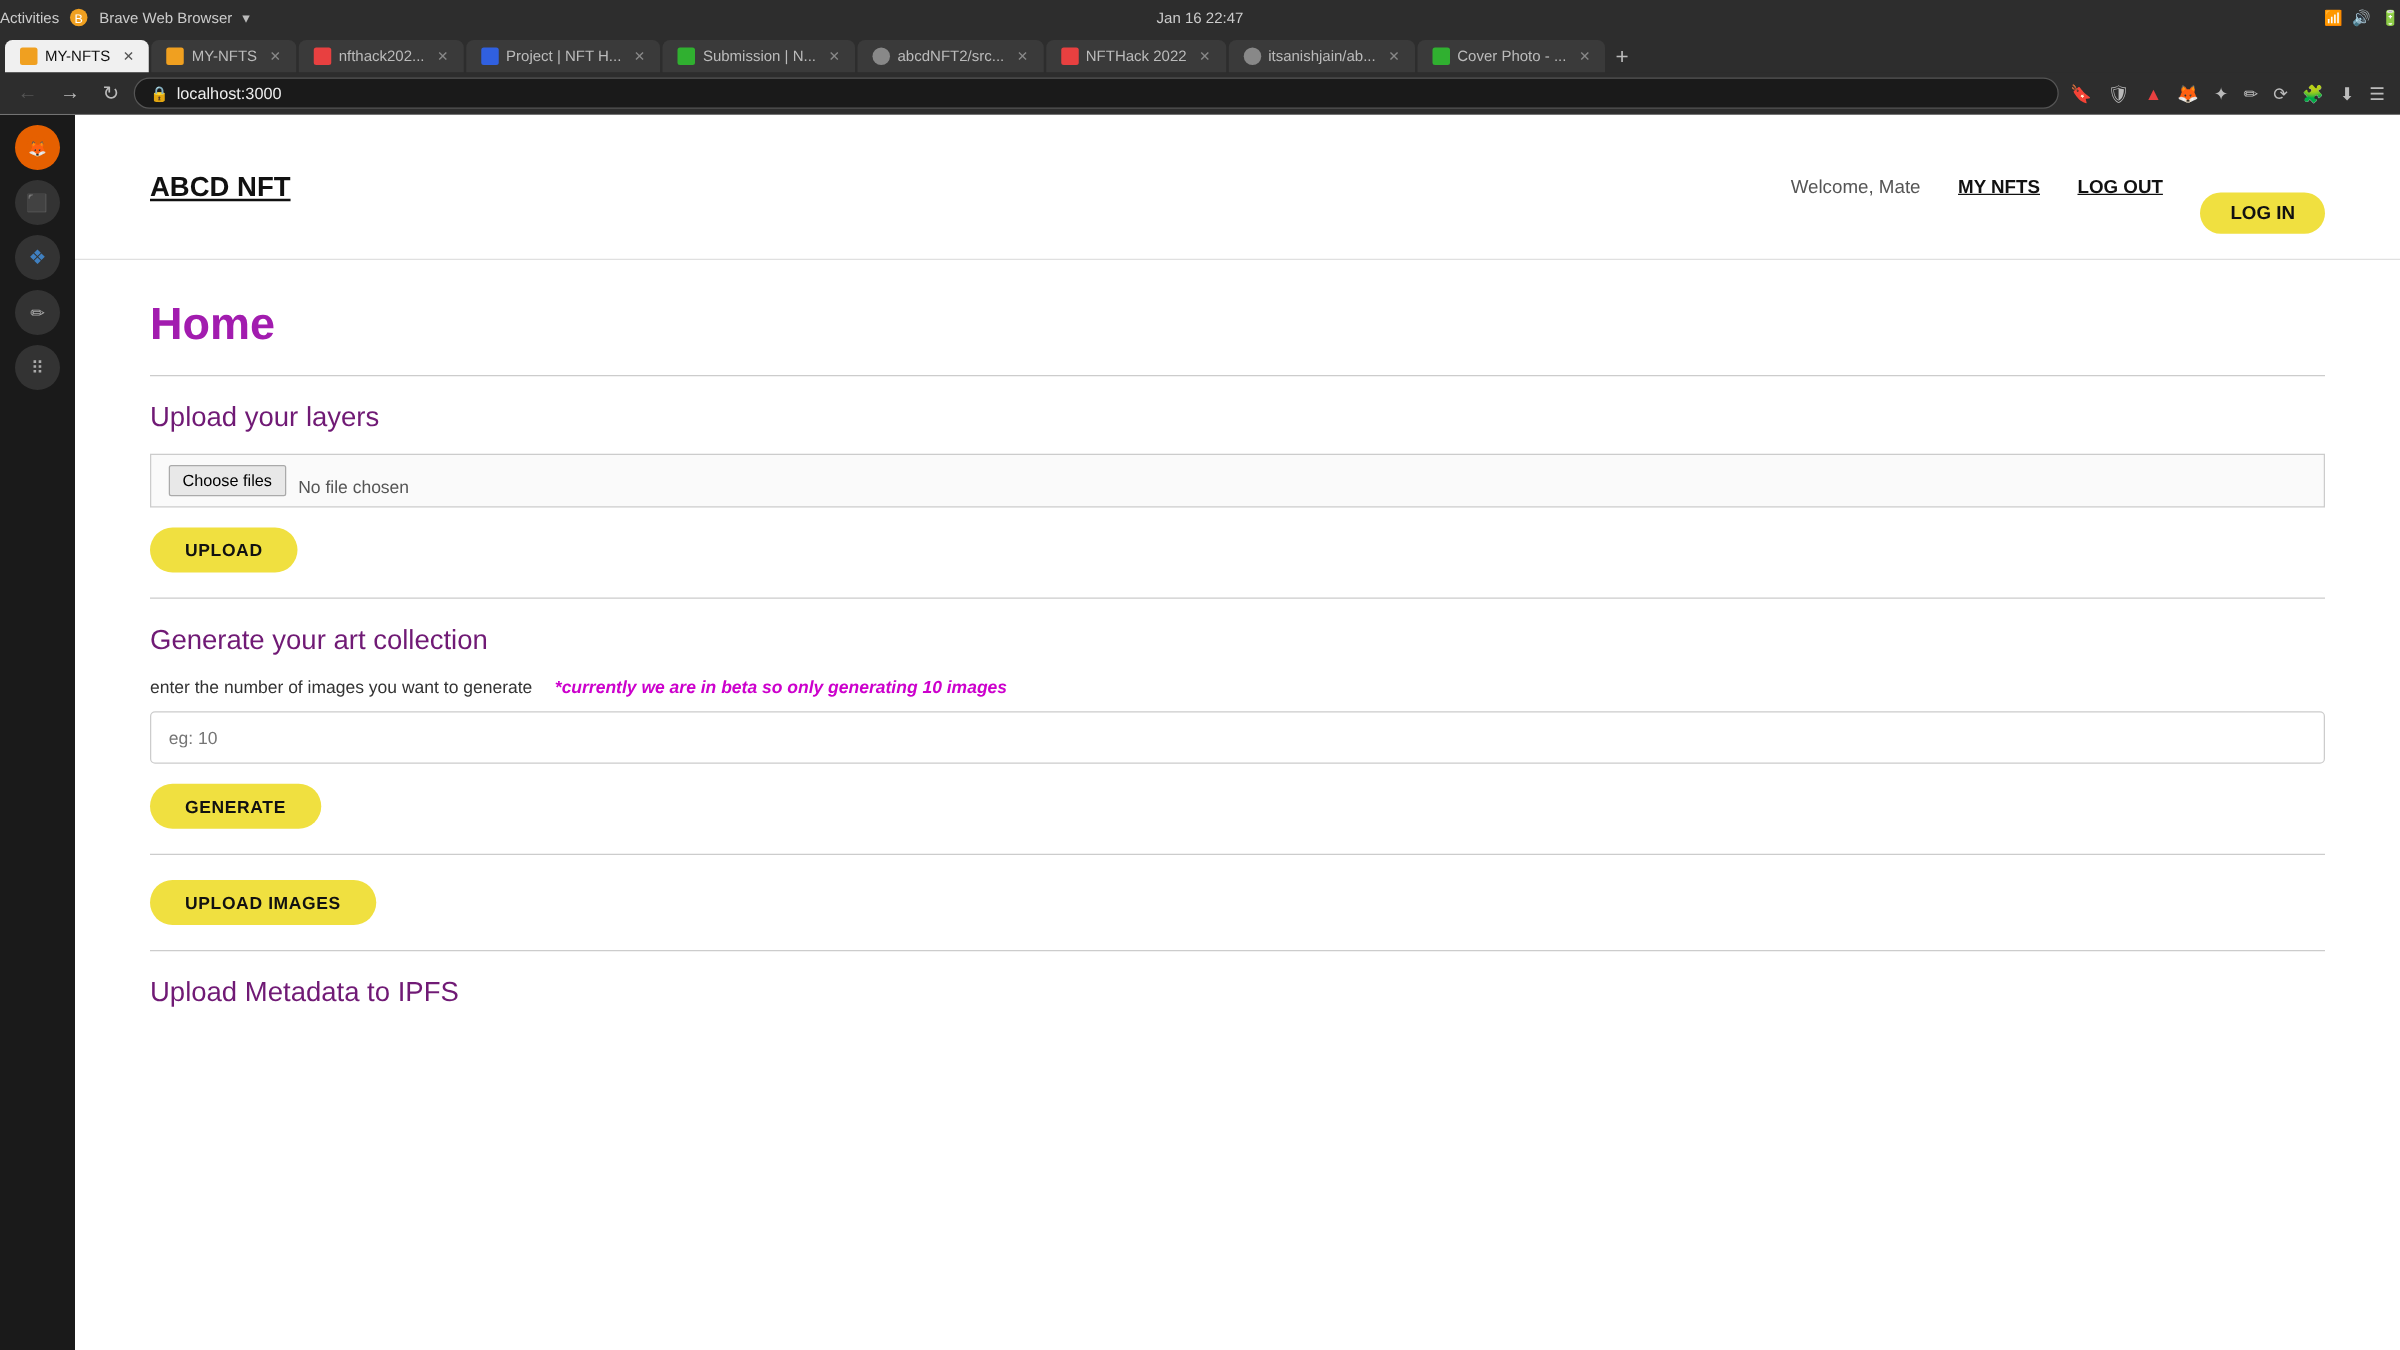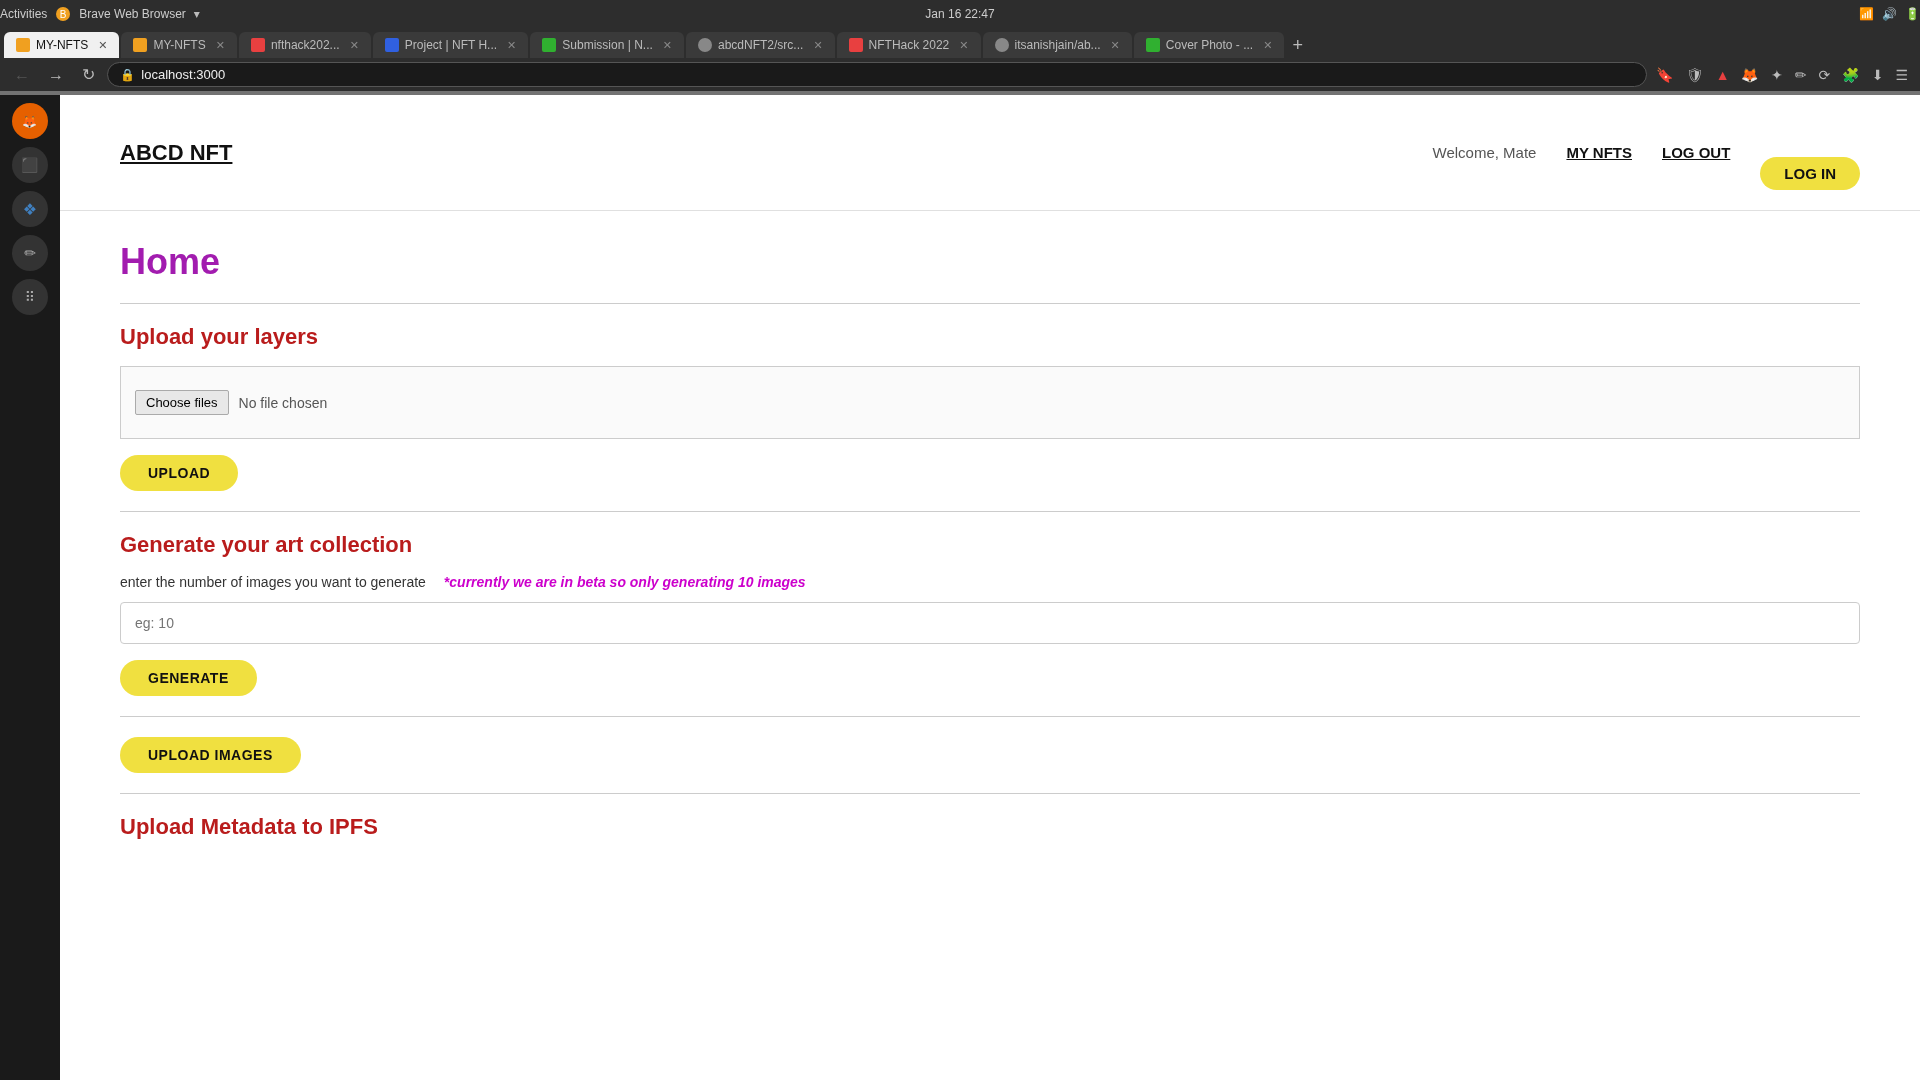--- a/index.html
+++ b/index.html
@@ -22,21 +22,21 @@
       color: #ccc;
       font-size: 12px;
     }
     .os-bar-left { display: flex; align-items: center; gap: 8px; }
     .os-bar-center { position: absolute; left: 50%; transform: translateX(-50%); color: #ccc; font-size: 12px; }
     .os-bar-right { display: flex; align-items: center; gap: 8px; }
 
     
     .browser-chrome {
       background: #2d2d2d;
-      border-bottom: 4px solid #737373;
+      border-bottom: 1px solid #737373;
     }
     .tab-bar {
       display: flex;
       align-items: flex-end;
       padding: 4px 4px 0 4px;
       background: #2d2d2d;
       gap: 2px;
       overflow: hidden;
     }
     .tab {
@@ -185,29 +185,29 @@
       color: #a21caf;
       margin-bottom: 16px;
     }
     .section-divider {
       border: none;
       border-top: 1px solid #ccc;
       margin: 20px 0;
     }
     .section-title {
       font-size: 22px;
-      font-weight: bold;
-      color: #b91c1c;
+      font-weight: normal;
+      color: #701a75;
       margin-bottom: 16px;
     }
     .file-input-wrapper {
       border: 1px solid #ccc;
-      padding: 23px 14px;
-      display: flex;
-      align-items: center;
+      padding: 8px 14px;
+      display: flex;
+      align-items: flex-end;
       gap: 10px;
       margin-bottom: 16px;
       background: #fafafa;
     }
     .choose-files-btn {
       background: #e8e8e8;
       border: 1px solid #aaa;
       padding: 4px 10px;
       font-size: 13px;
       cursor: pointer;

